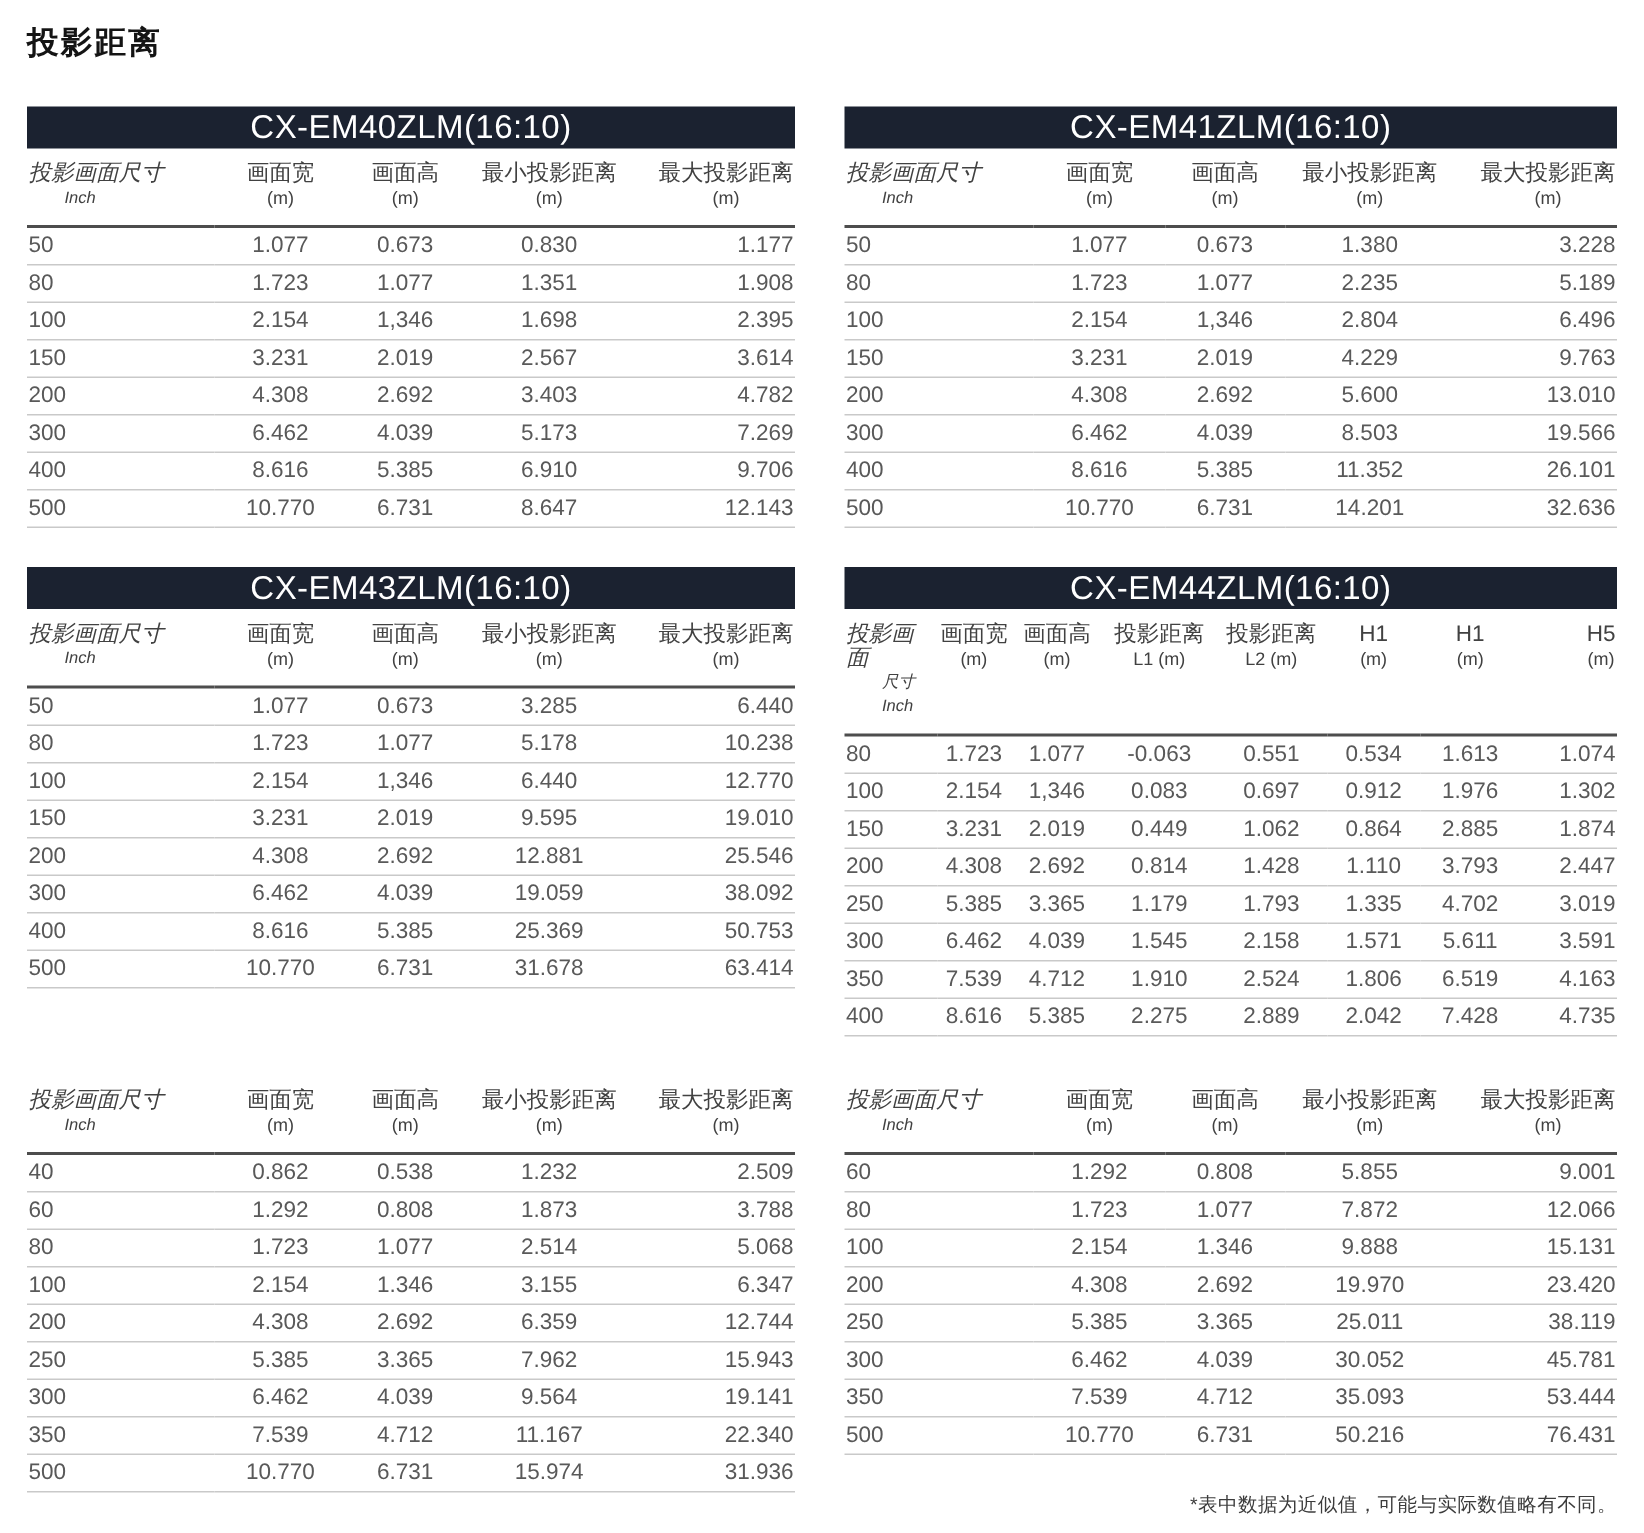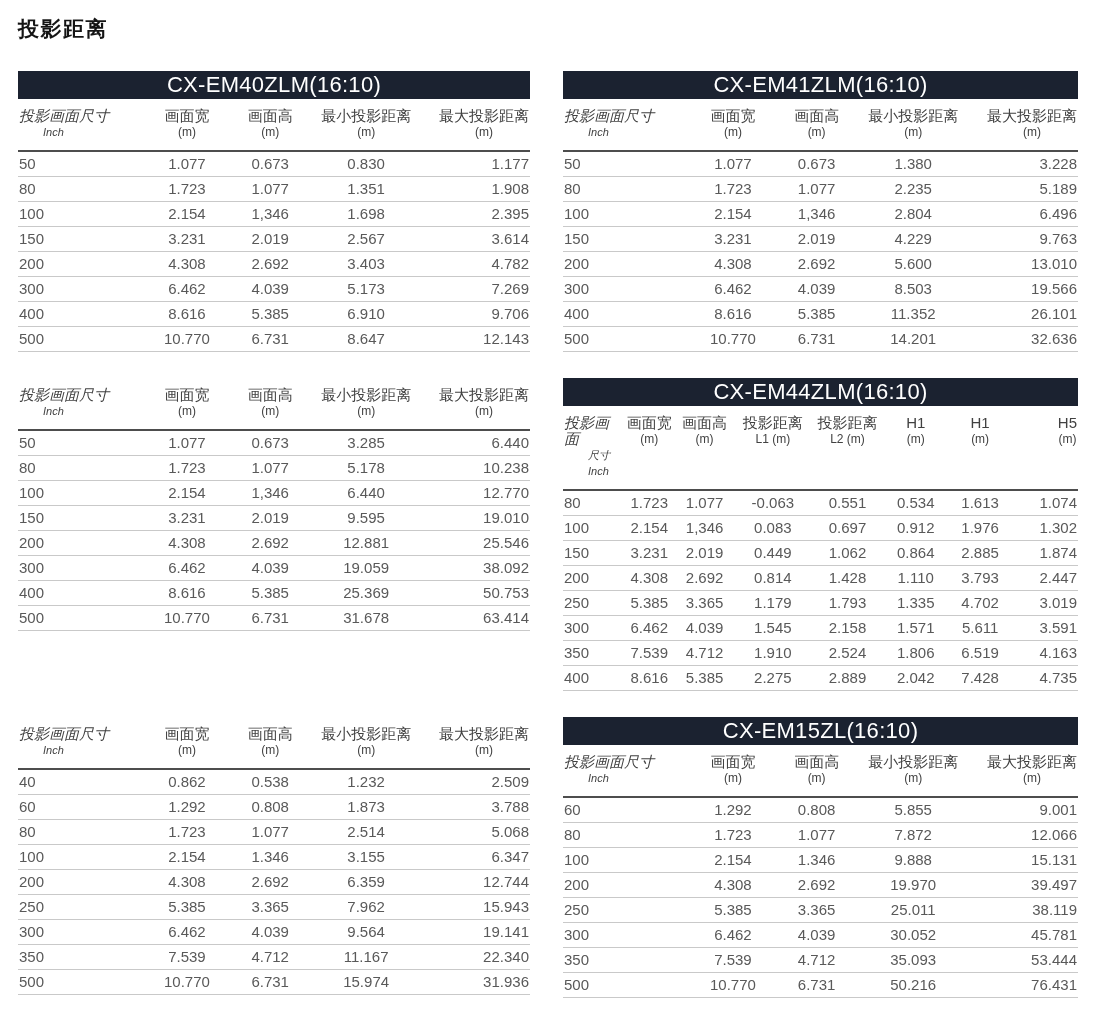--- a/index.html
+++ b/index.html
@@ -227,20 +227,21 @@
                 <td>6.731</td>
                 <td>14.201</td>
                 <td>32.636</td>
               </tr>
             </tbody>
           </table>
         </section>
       </div>
     <div class="cell">
         <section class="table-card cols5">
+          <div class="model-bar">CX-EM43ZLM(16:10)</div>
           <table>
             <colgroup>
               <col>
               <col>
               <col>
               <col>
               <col>
             </colgroup>
             <thead>
               <tr>
@@ -505,21 +506,20 @@
                 <td>6.731</td>
                 <td>15.974</td>
                 <td>31.936</td>
               </tr>
             </tbody>
           </table>
         </section>
       </div>
     <div class="cell">
         <section class="table-card cols5">
-          <div class="model-bar">CX-EM15ZL(16:10)</div>
           <table>
             <colgroup>
               <col>
               <col>
               <col>
               <col>
               <col>
             </colgroup>
             <thead>
               <tr>
@@ -550,21 +550,21 @@
                 <td>2.154</td>
                 <td>1.346</td>
                 <td>9.888</td>
                 <td>15.131</td>
               </tr>
               <tr>
                 <td>200</td>
                 <td>4.308</td>
                 <td>2.692</td>
                 <td>19.970</td>
-                <td>39.497</td>
+                <td>23.420</td>
               </tr>
               <tr>
                 <td>250</td>
                 <td>5.385</td>
                 <td>3.365</td>
                 <td>25.011</td>
                 <td>38.119</td>
               </tr>
               <tr>
                 <td>300</td>

